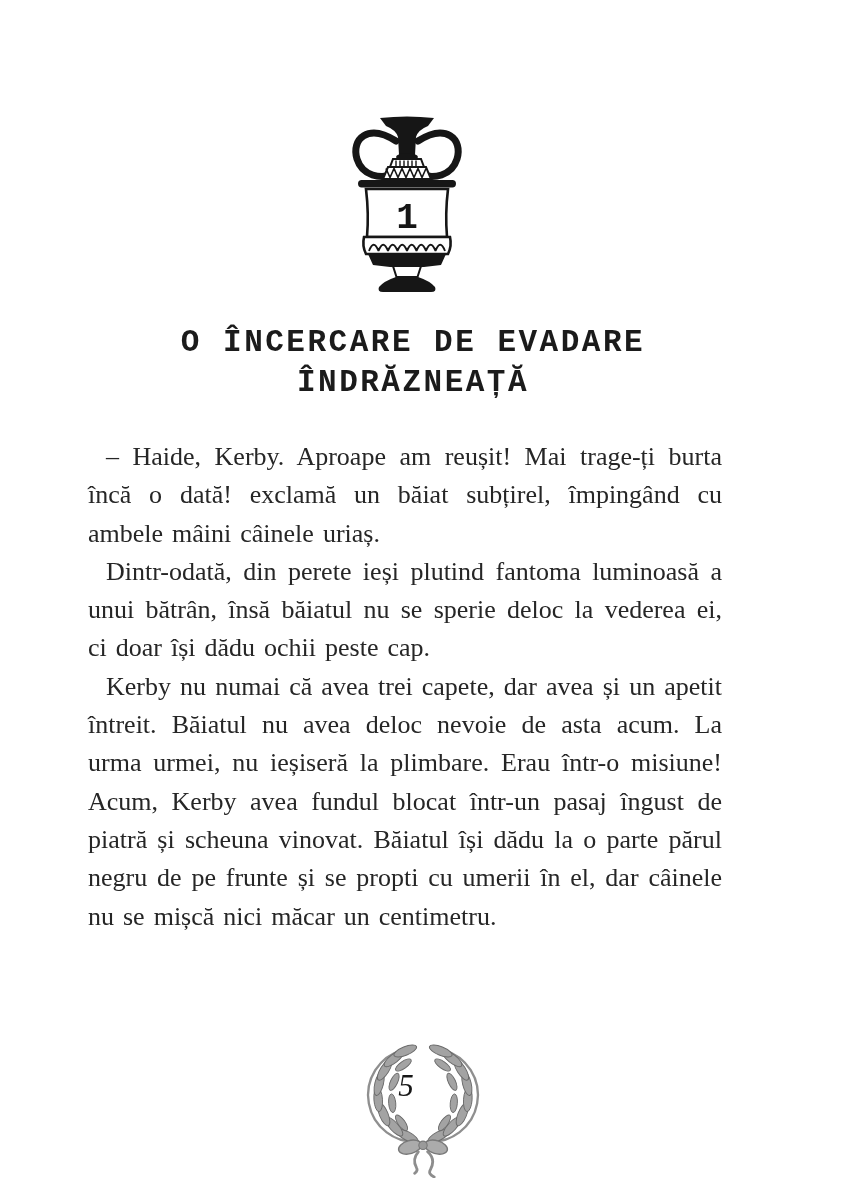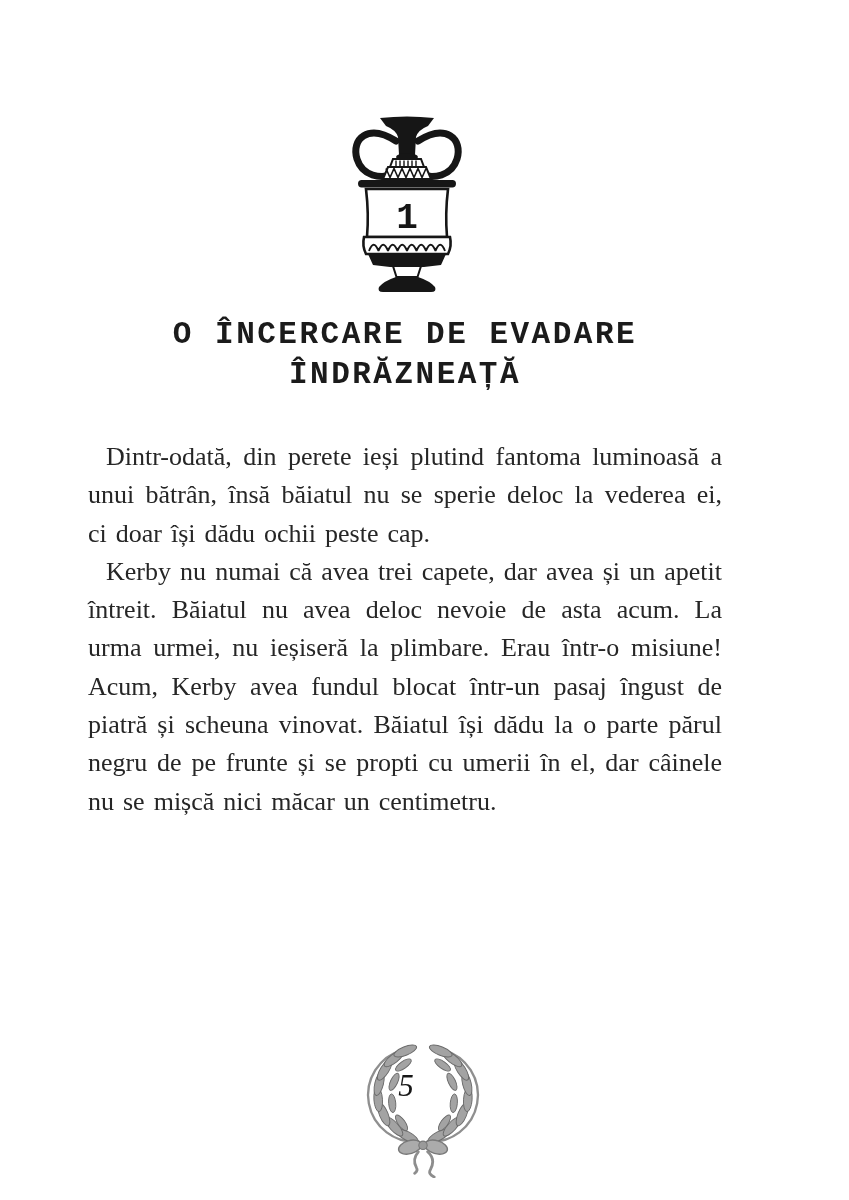--- a/index.html
+++ b/index.html
@@ -28,21 +28,21 @@
     font-size: 36px;
     fill: #161616;
   }
 
   
   .chapter-title {
     position: absolute;
     top: 315px;
     left: 88px;
     width: 634px;
-    margin: 0;
+    margin: 8px;
     text-align: center;
     font-family: "Liberation Mono", "DejaVu Sans Mono", monospace;
     font-weight: bold;
     font-size: 31px;
     line-height: 40px;
     letter-spacing: 2.5px;
     color: #1b1b1b;
   }
   .chapter-title .title-line { display: block; white-space: nowrap; }
 
@@ -122,20 +122,21 @@
       <text x="55" y="113" text-anchor="middle" class="vase-number-text">1</text>
     </svg>
   </div>
 
   <h1 class="chapter-title">
     <span class="title-line">O ÎNCERCARE DE EVADARE</span>
     <span class="title-line">ÎNDRĂZNEAȚĂ</span>
   </h1>
 
   <div class="body-text">
+      <p>– Haide, Kerby. Aproape am reușit! Mai trage-ți burta încă o dată! exclamă un băiat subțirel, împingând cu ambele mâini câinele uriaș.</p>
       <p>Dintr-odată, din perete ieși plutind fantoma luminoasă a unui bătrân, însă băiatul nu se sperie deloc la vederea ei, ci doar își dădu ochii peste cap.</p>
       <p>Kerby nu numai că avea trei capete, dar avea și un apetit întreit. Băiatul nu avea deloc nevoie de asta acum. La urma urmei, nu ieșiseră la plimbare. Erau într-o misiune! Acum, Kerby avea fundul blocat într-un pasaj îngust de piatră și scheuna vinovat. Băiatul își dădu la o parte părul negru de pe frunte și se propti cu umerii în el, dar câinele nu se mișcă nici măcar un centimetru.</p>
     </div>
 
   <div class="wreath-wrap">
     <svg width="140" height="142" viewBox="0 0 150 152" xmlns="http://www.w3.org/2000/svg">
       <g id="rbranch" fill="#a3a3a3" stroke="#6a6a6a" stroke-width="1">
         <path d="M79,113 A50,50 0 0 0 97,15" fill="none" stroke="#8f8f8f" stroke-width="2.5"></path>
         <ellipse rx="13" ry="4.6" transform="translate(92,107) rotate(-28)"></ellipse>
         <ellipse rx="13" ry="4.6" transform="translate(106,97) rotate(-48)"></ellipse>

